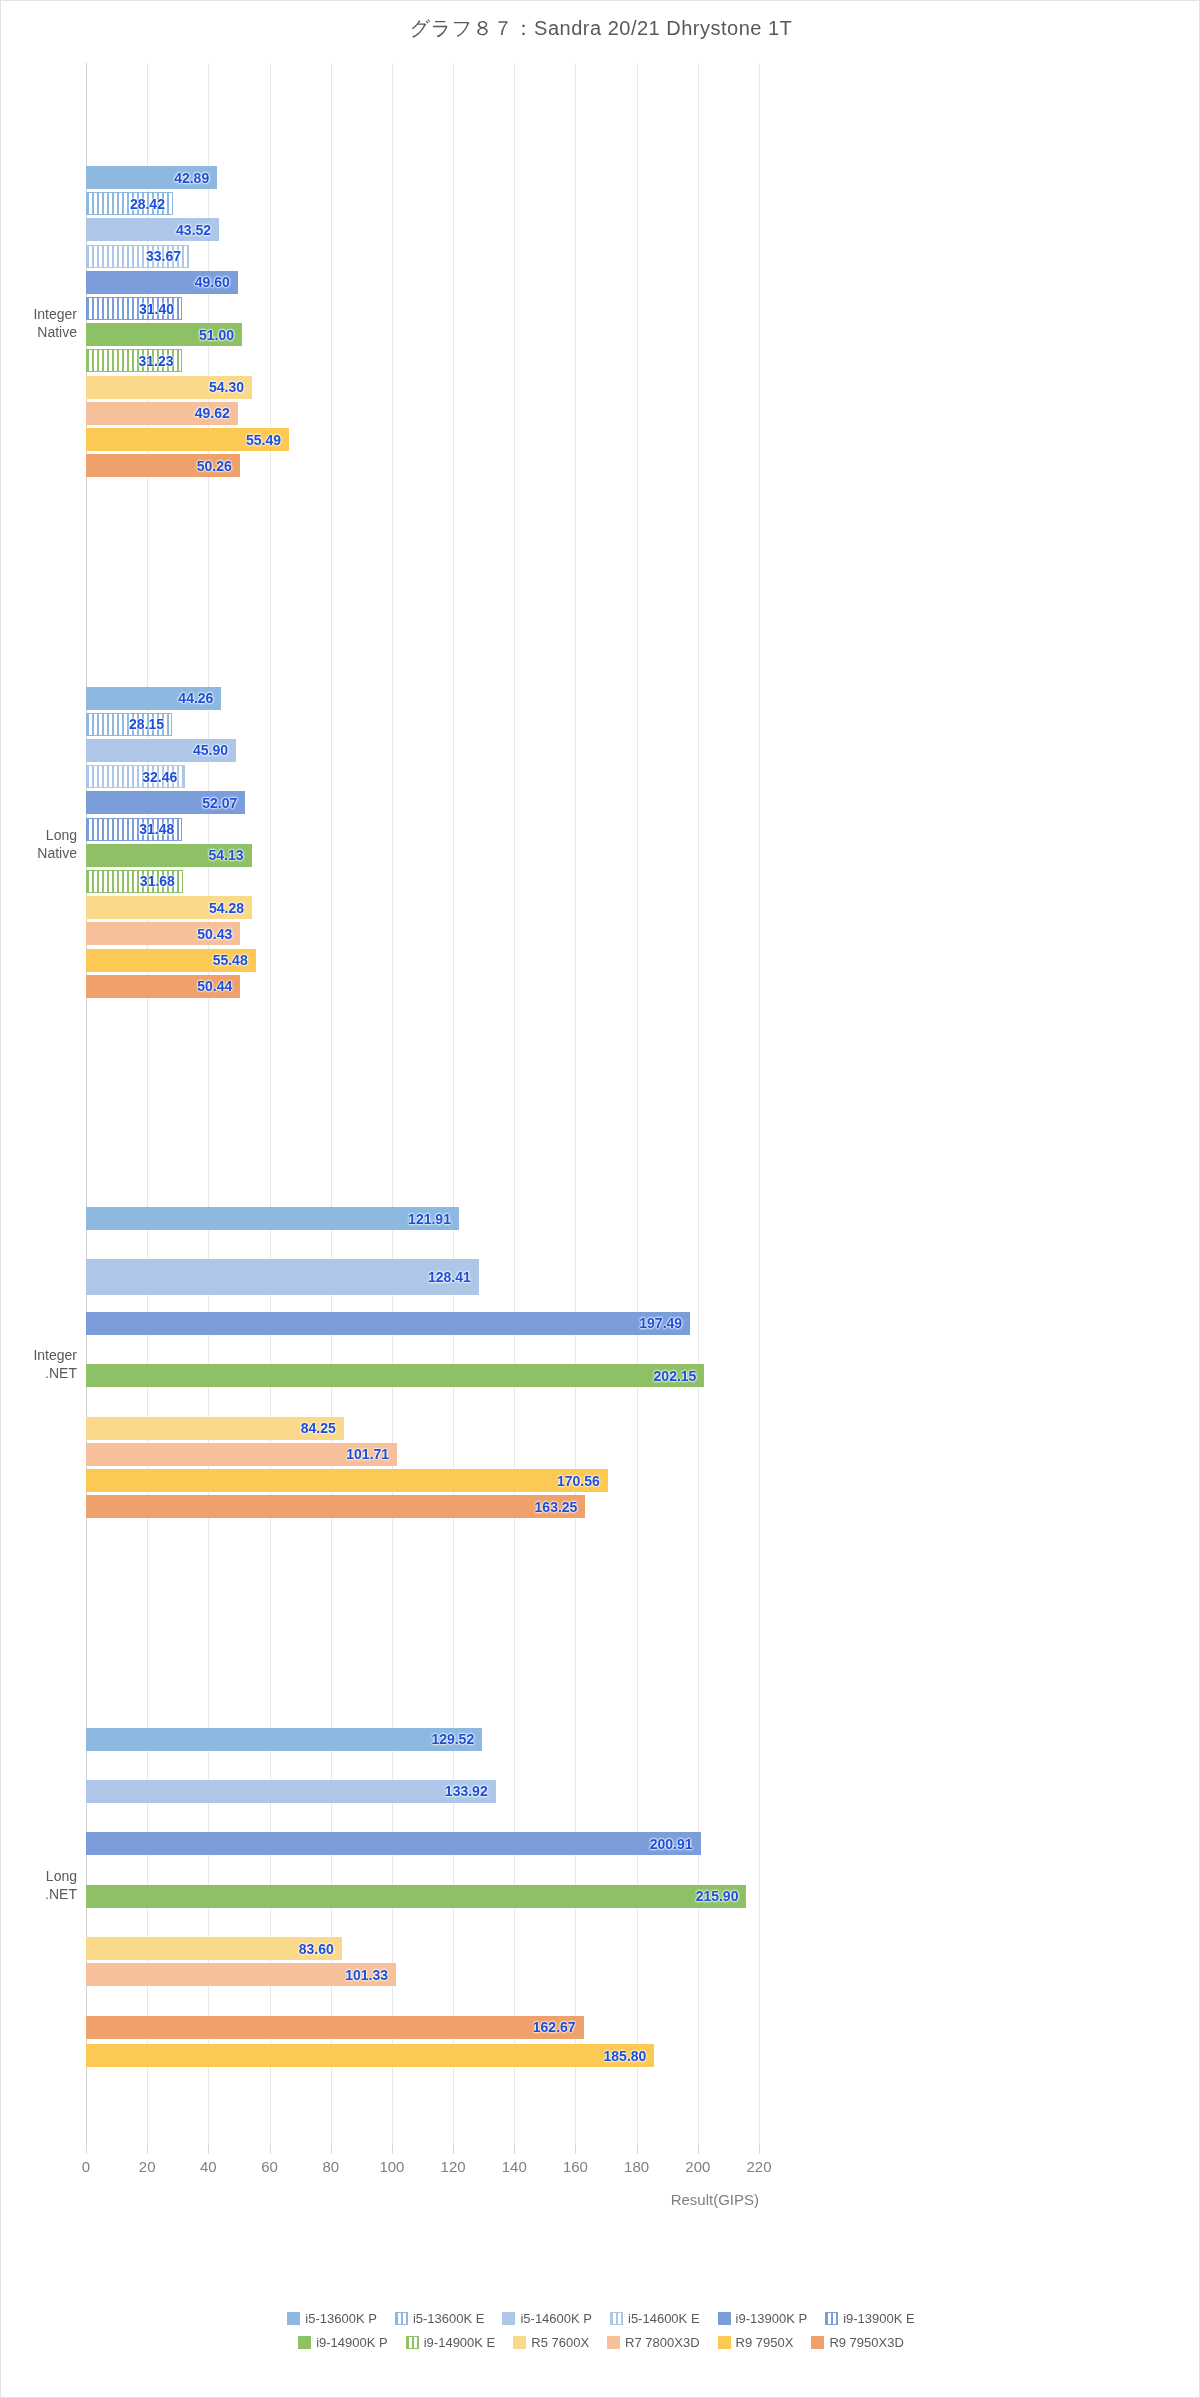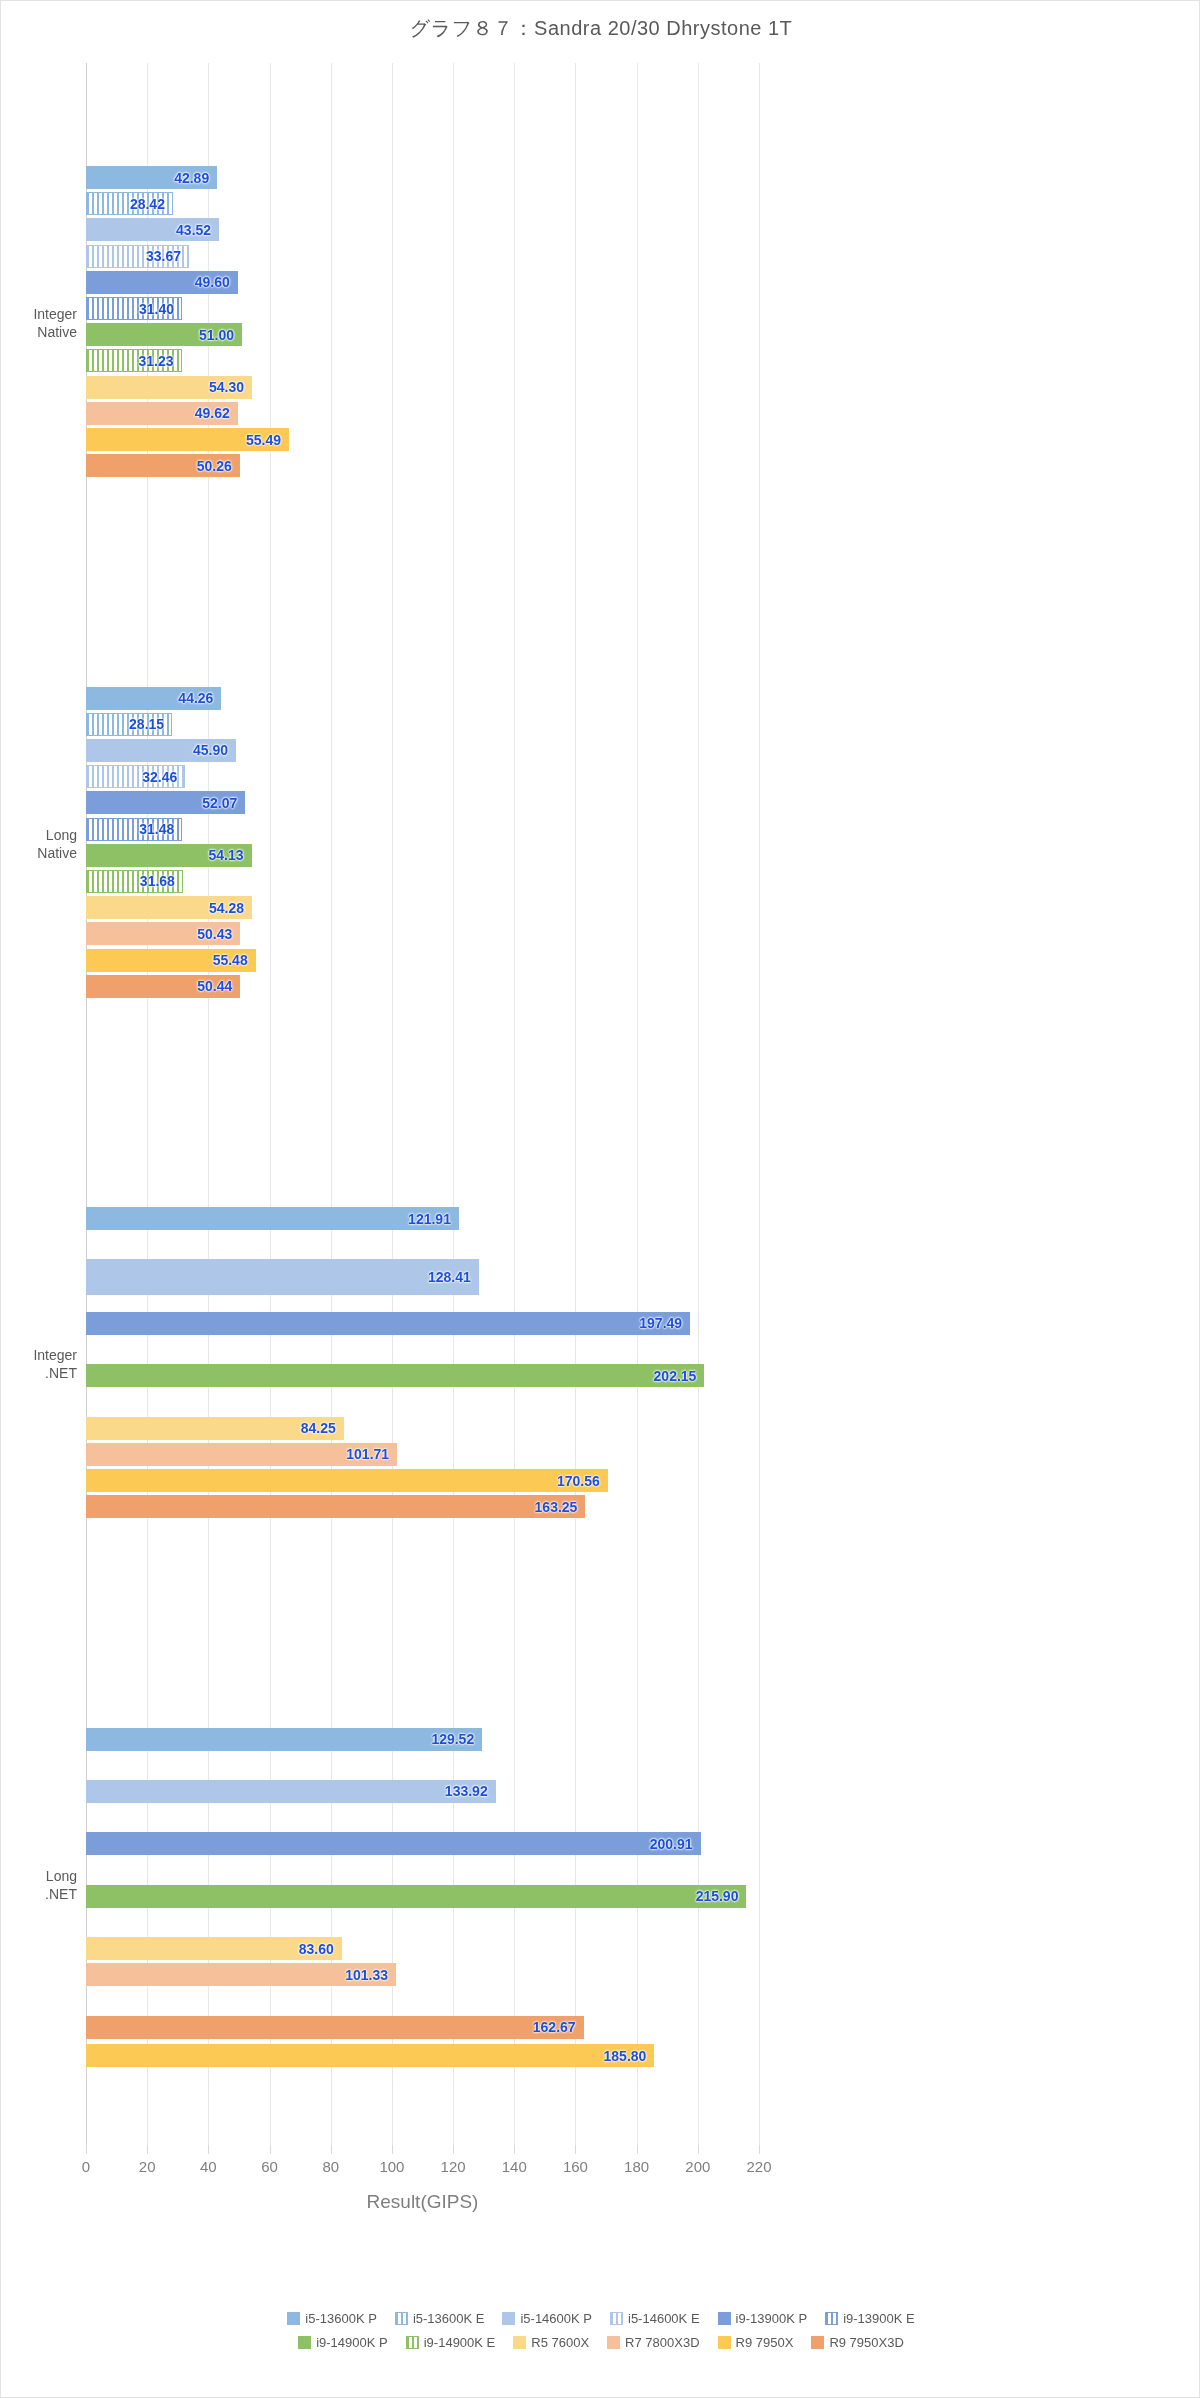--- a/index.html
+++ b/index.html
@@ -38,21 +38,21 @@
     position:absolute;top:2082px;width:1px;height:9px;background:#d9d9d9;
   }
   .xlab{
     position:absolute;top:2095px;
     font-size:15px;color:#7f7f7f;
     transform:translateX(-50%);
     white-space:nowrap;
   }
   #xaxis-title{
     position:absolute;left:0;top:2128px;width:673px;
-    text-align:center;font-size:19px;color:#7f7f7f;
+    text-align:right;font-size:15px;color:#7f7f7f;
     white-space:nowrap;
   }
   
   .bar{
     position:absolute;
     left:0;
     height:23px;
     box-sizing:border-box;
   }
   .bar .hatch{
@@ -101,21 +101,21 @@
     position:relative;
     overflow:hidden;
   }
   .lswatch .hatch{position:absolute;inset:0;}
 </style>
 </head>
 <body>
 
 <div id="frame">
 
-  <div id="title">グラフ８７：Sandra 20/30 Dhrystone 1T</div>
+  <div id="title">グラフ８７：Sandra 20/21 Dhrystone 1T</div>
 
   <div id="plot">
     <div id="plotbg"></div>
     <div id="gridlayer">
         <div class="vgrid axis0" style="left: 0px;"></div>
         <div class="vgrid" style="left: 61.1818px;"></div>
         <div class="vgrid" style="left: 122.364px;"></div>
         <div class="vgrid" style="left: 183.545px;"></div>
         <div class="vgrid" style="left: 244.727px;"></div>
         <div class="vgrid" style="left: 305.909px;"></div>

